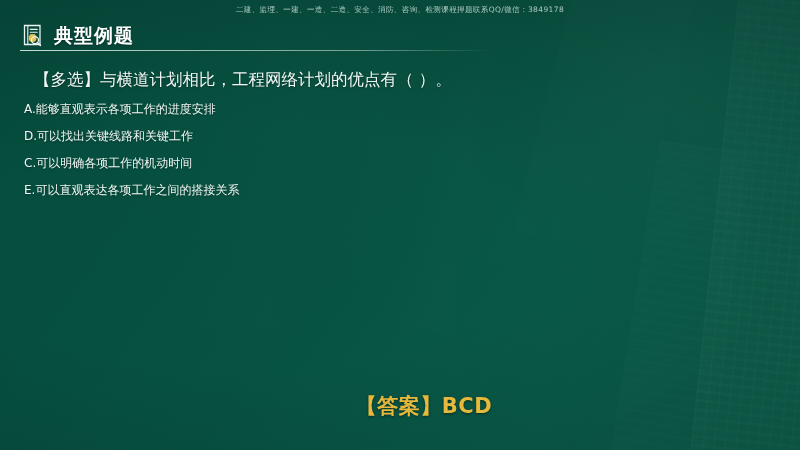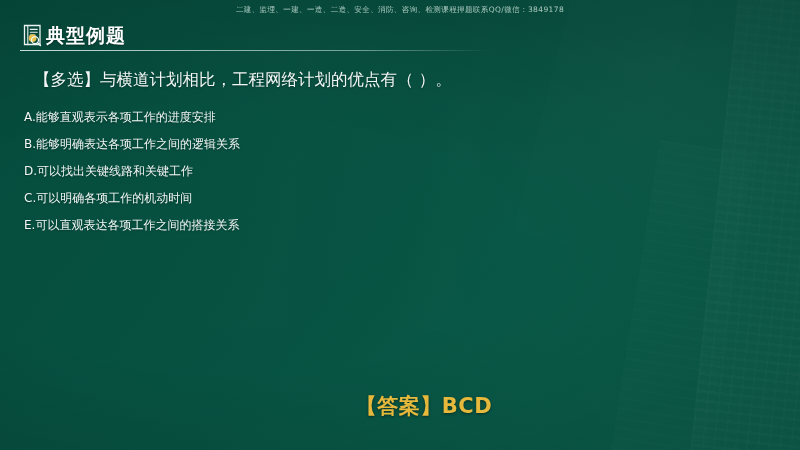--- a/index.html
+++ b/index.html
@@ -104,21 +104,21 @@
     white-space:nowrap;
     font-family:"DejaVu Sans","Liberation Sans",sans-serif;
   }
   .strip-top { top:5px; }
   .strip-bottom { top:430px; font-size:7.5px; }
 
   
   .title-row {
     position:absolute; left:20px; top:22px;
     height:26px;
-    display:flex; align-items:center; 
+    display:flex; align-items:center; gap:8px;
   }
   .title-icon { width:26px; height:26px; display:block; }
   .title-text {
     color:#ffffff;
     font-size:19px;
     font-weight:bold;
     letter-spacing:1px;
     line-height:26px;
     text-shadow:0 1px 2px rgba(0,0,0,0.35);
     font-family:"DejaVu Sans","Liberation Sans",sans-serif;
@@ -134,21 +134,21 @@
   .qbody {
     position:absolute; left:22px; top:66px;
     width:560px;
     color:#f2f7f5;
     font-family:"DejaVu Sans","Liberation Sans",sans-serif;
   }
   .q-stem {
     font-size:16.5px;
     line-height:28px;
     padding-left:12px;
-    margin-bottom:10px;
+    margin-bottom:2px;
     white-space:nowrap;
     text-shadow:0 1px 2px rgba(0,0,0,0.30);
   }
   .q-option {
     font-size:12px;
     line-height:27px;
     padding-left:2px;
     white-space:nowrap;
     text-shadow:0 1px 2px rgba(0,0,0,0.30);
   }
@@ -197,21 +197,20 @@
         <path d="M17.6 20.7 L20.4 23.4" stroke="#f0f7f4" stroke-width="1.5" stroke-linecap="round"></path>
       </svg>
     </span>
     <span class="title-text">典型例题</span>
   </div>
   <div class="title-rule"></div>
 
   <div class="qbody">
     <div class="q-stem">【多选】与横道计划相比，工程网络计划的优点有（ ）。</div>
     <div class="q-option">A.能够直观表示各项工作的进度安排</div>
-    <div class="q-option">B.能够明确表达各项工作之间的逻辑关系</div>
     <div class="q-option">D.可以找出关键线路和关键工作</div>
     <div class="q-option">C.可以明确各项工作的机动时间</div>
     <div class="q-option">E.可以直观表达各项工作之间的搭接关系</div>
   </div>
 
   <div class="answer">【答案】BCD</div>
 
 
 </div>
 

